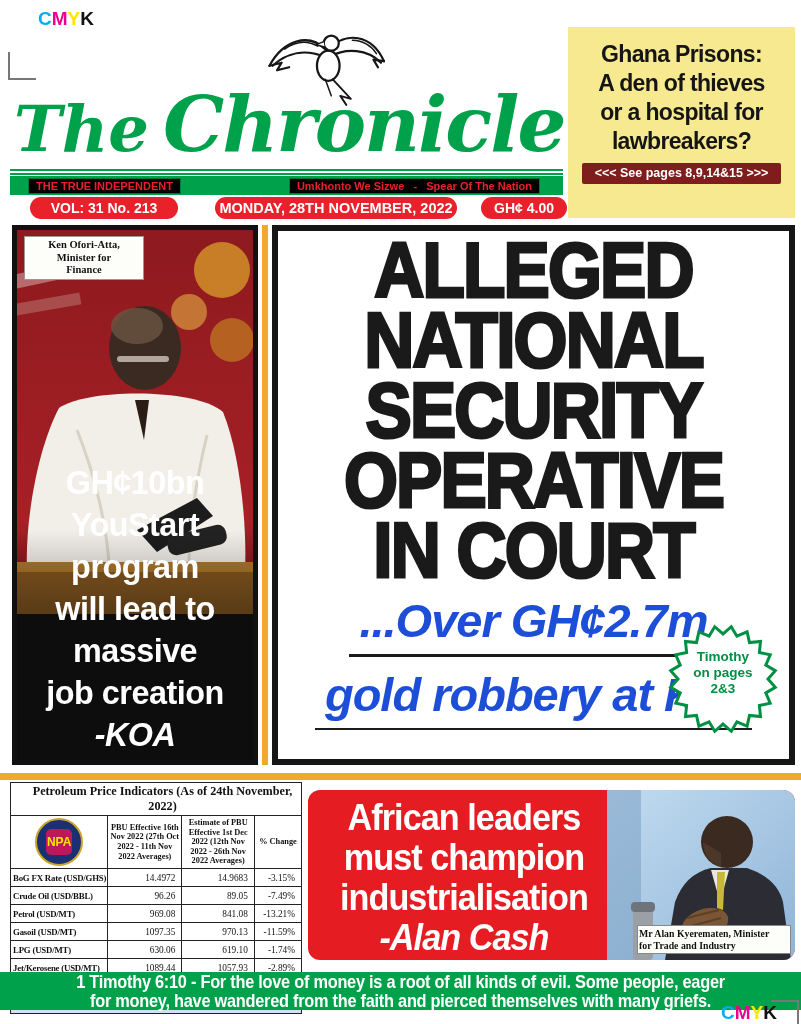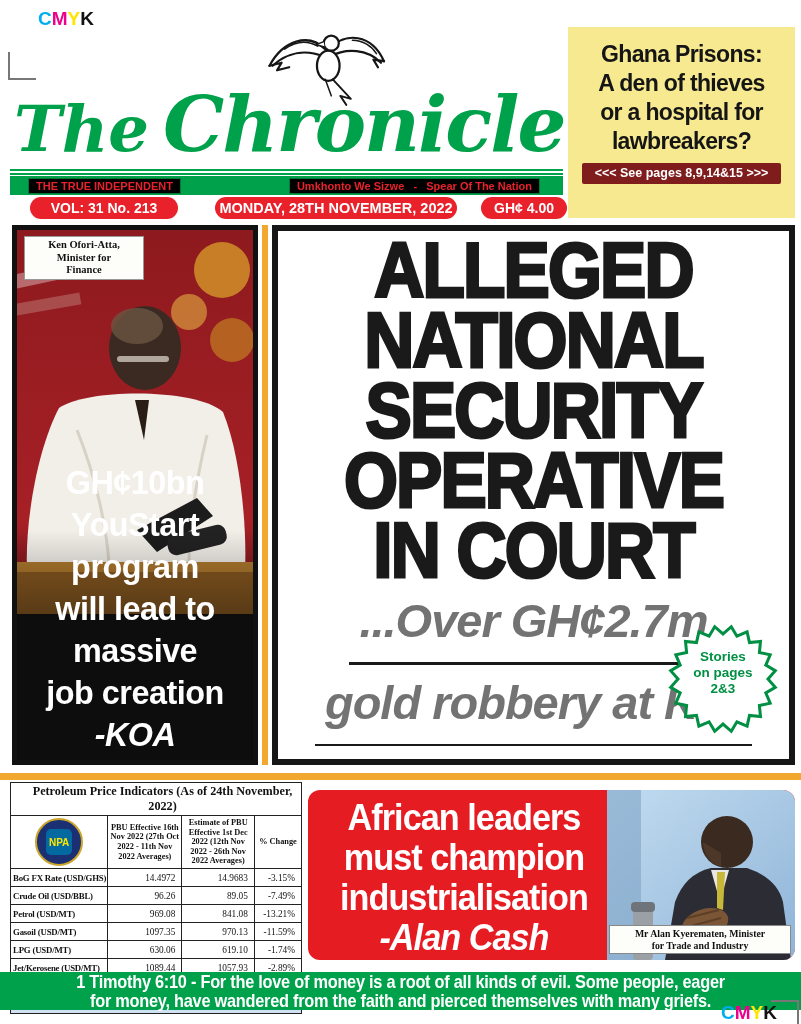--- a/index.html
+++ b/index.html
@@ -54,53 +54,53 @@
   .left-lead .ital{font-style:italic;}
 
   .gold-v{left:262px;top:225px;width:6px;height:540px;background:#f2a72e;}
   .gold-h{left:0;top:773px;width:801px;height:7px;background:#f2a72e;}
 
   
   .main-box{left:272px;top:225px;width:523px;height:540px;border:6px solid #161616;background:#fff;box-sizing:border-box;}
   .hl-stack{margin-top:4px;text-align:center;transform:scaleX(.9);transform-origin:50% 0;}
   .hl-line{font-weight:bold;font-size:77px;line-height:70px;color:#1a1a1a;letter-spacing:-2px;
       -webkit-text-stroke:3px #1a1a1a;}
-  .subhead{font-style:italic;font-weight:bold;color:#737373;letter-spacing:-1px;
-      width:fit-content;margin:8px auto;border-bottom:3px solid #1a1a1a;padding:0 10px 14px;}
+  .subhead{font-style:italic;font-weight:bold;color:#1d4ed8;letter-spacing:-1px;
+      width:fit-content;margin:8px auto;border-bottom:3px solid #1a1a1a;padding:0 10px 6px;}
   .subhead1{font-size:47px;margin-top:8px;}
   .subhead2{font-size:47px;margin-top:10px;border-bottom-width:2px;}
   .badge{position:absolute;right:10px;top:392px;width:112px;height:112px;}
   .badge svg{position:absolute;left:0;top:0;}
   .badge-text{position:absolute;left:0;top:26px;width:112px;text-align:center;color:#008f43;
       font-weight:bold;font-size:13.5px;line-height:16px;}
 
   
   .ptable{left:10px;top:782px;width:292px;border-collapse:collapse;background:#fff;
       font-family:"Liberation Serif",serif;color:#111;}
   .ptable td,.ptable th{border:1.5px solid #222;}
   .pt-title{font-weight:bold;font-size:12.2px;text-align:center;height:19px;padding-left:14px;}
   .pt-h{font-weight:bold;font-size:8.3px;text-align:center;line-height:9.6px;height:50px;padding:1px 2px;}
   .t-label{font-weight:bold;font-size:8.8px;letter-spacing:-0.2px;padding-left:2px;height:15px;white-space:nowrap;}
   .t-val{font-size:9.3px;text-align:right;padding-right:6px;white-space:nowrap;}
   .pt-foot{background:#cfe2f4;font-weight:bold;font-size:8.6px;height:16px;padding-left:3px;}
   .npa{width:44px;height:44px;margin:0 auto;border-radius:50%;background:#1b2f73;border:2px solid #caa52a;
       position:relative;}
-  .npa-in{position:absolute;left:9px;top:9px;width:26px;height:26px;border-radius:5px;background:#0369a1;
-      color:#ffe600;font-family:"Liberation Sans",sans-serif;font-weight:bold;font-size:10px;
+  .npa-in{position:absolute;left:9px;top:9px;width:26px;height:26px;border-radius:5px;background:#be185d;
+      color:#ffe600;font-family:"Liberation Sans",sans-serif;font-weight:bold;font-size:12px;
       display:flex;align-items:center;justify-content:center;}
 
   
   .red-box{left:308px;top:790px;width:487px;height:170px;background:#e61c23;border-radius:12px;}
   .red-lines{position:absolute;left:6px;top:8px;width:300px;text-align:center;color:#fff;font-weight:bold;
       font-size:36px;line-height:40px;letter-spacing:-1px;transform:scaleX(.95);}
   .red-lines .ital{font-style:italic;}
   .alan-photo{position:absolute;right:0;top:0;width:188px;height:170px;border-radius:0 12px 12px 0;overflow:hidden;}
   .alan-caption{position:absolute;right:4px;bottom:6px;width:150px;background:#fdfdfa;border:1px solid #888;
       font-family:"Liberation Serif",serif;font-weight:bold;font-size:9.8px;line-height:11.5px;
-      text-align:center;color:#111;padding:2px 15px;}
+      text-align:left;color:#111;padding:2px 1px;}
 
   
   .verse{left:0;top:972px;width:801px;height:38px;background:#00a14b;color:#fff;text-align:center;
       display:flex;flex-direction:column;justify-content:center;}
   .verse div{font-weight:bold;font-size:19px;line-height:19px;letter-spacing:-0.3px;transform:scaleX(.86);}
 </style>
 </head>
 <body>
 
 <div class="page">
@@ -212,21 +212,21 @@
       <div class="hl-line">OPERATIVE</div>
       <div class="hl-line">IN COURT</div>
     </div>
     <div class="subhead subhead1">...Over GH¢2.7m</div>
     <div class="subhead subhead2">gold robbery at KIA</div>
     <div class="badge">
       <svg width="112" height="112" viewBox="0 0 112 112">
         <polygon id="starburst" fill="#ffffff" stroke="#008f43" stroke-width="3" points="101.0,56.0 108.3,64.3 98.8,69.9 103.2,80.1 92.4,82.5 93.5,93.5 82.5,92.4 80.1,103.2 69.9,98.8 64.3,108.3 56.0,101.0 47.7,108.3 42.1,98.8 31.9,103.2 29.5,92.4 18.5,93.5 19.6,82.5 8.8,80.1 13.2,69.9 3.7,64.3 11.0,56.0 3.7,47.7 13.2,42.1 8.8,31.9 19.6,29.5 18.5,18.5 29.5,19.6 31.9,8.8 42.1,13.2 47.7,3.7 56.0,11.0 64.3,3.7 69.9,13.2 80.1,8.8 82.5,19.6 93.5,18.5 92.4,29.5 103.2,31.9 98.8,42.1 108.3,47.7"></polygon>
       </svg>
       <div class="badge-text">
-        <div>Stories</div>
+        <div>Timothy</div>
         <div>on pages</div>
         <div>2&amp;3</div>
       </div>
     </div>
   </div>
 
   <div class="abs gold-h"></div>
 
   <table class="abs ptable">
     <tbody>

